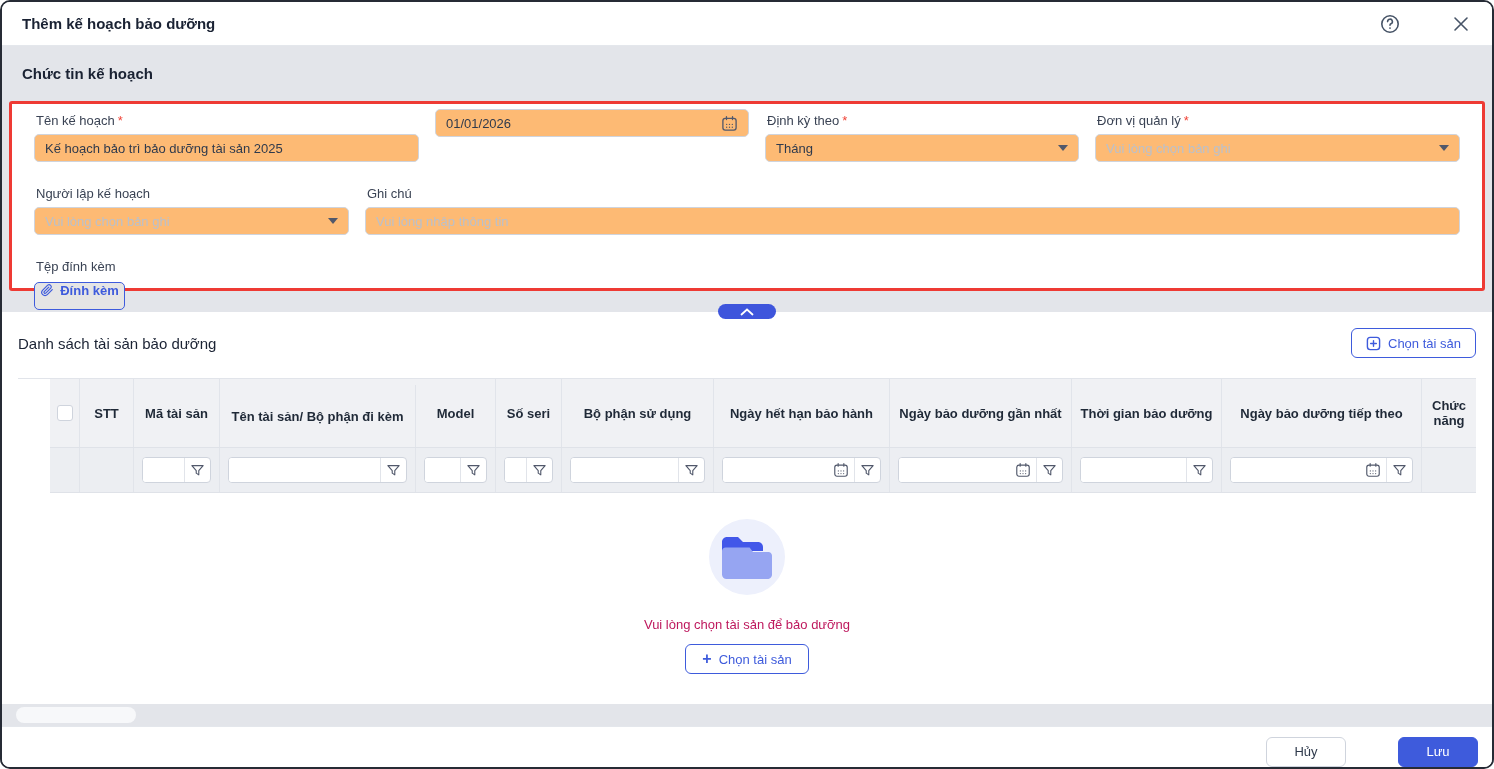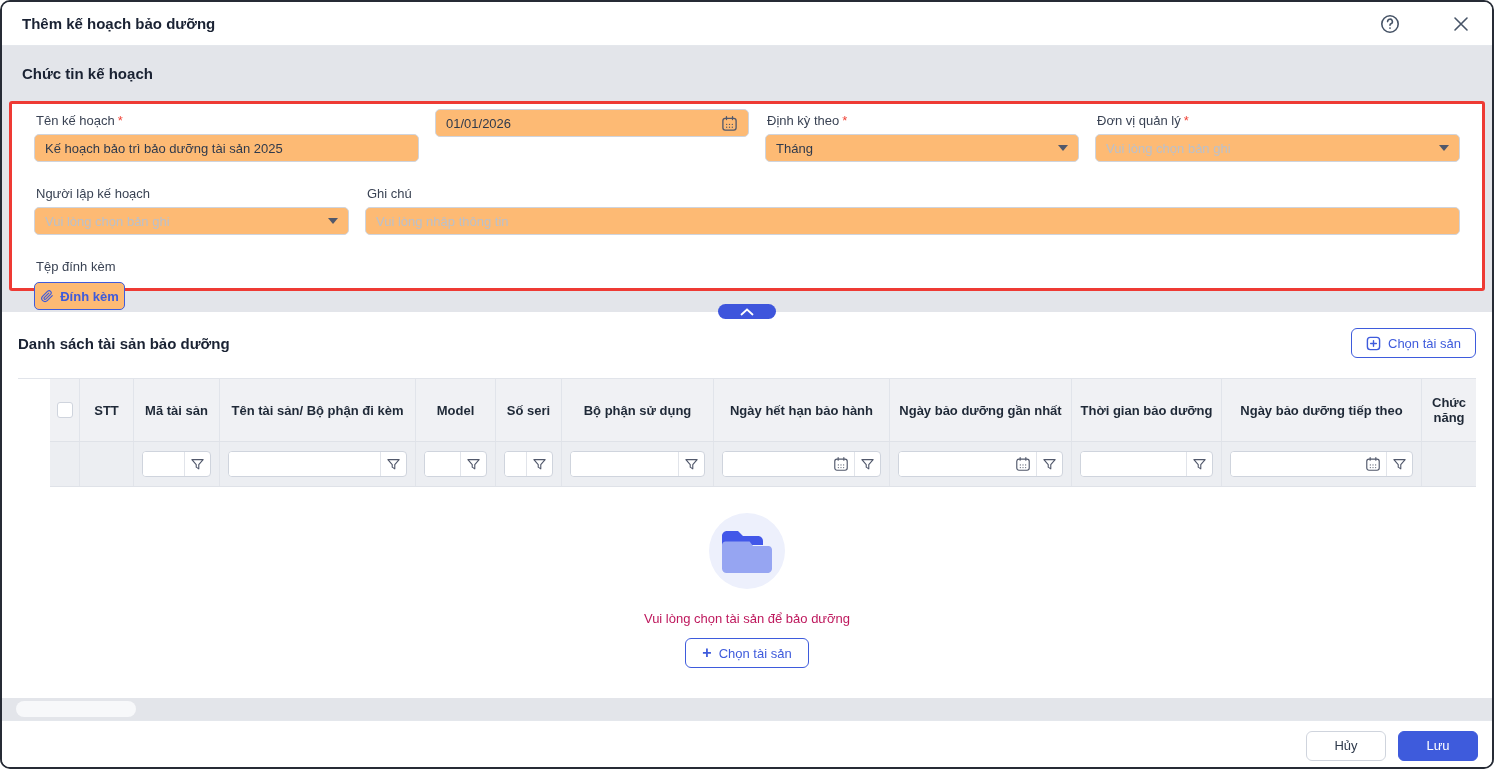--- a/index.html
+++ b/index.html
@@ -25,30 +25,30 @@
   .req{ color:#f04438; margin-left:3px; }
   .inp{ height:28px; border:1px solid #cfd4dd; border-radius:5px; background:#fdba74;
     display:flex; align-items:center; padding:0 10px; font-size:13px; color:#2f3a4c; }
   .inp input{ border:none; outline:none; flex:1; font:inherit; color:#2f3a4c; min-width:0; background:transparent; }
   .inp input::placeholder{ color:#b9c0cc; }
   .inp .tail{ color:#51586b; display:flex; align-items:center; margin-left:8px; }
   .caret{ width:0; height:0; border-left:5px solid transparent; border-right:5px solid transparent;
     border-top:6px solid #51586b; }
   .w1{ width:385px; } .w2{ width:314px; } .w3{ width:314px; } .wf{ flex:1; } .w5{ width:315px; }
   .attach-btn{ margin-top:2px; height:28px; width:91px; border:1px solid #3e5bdc; border-radius:5px;
-    background:#fdba74; color:#3e5bdc; font-size:13px; font-weight:bold; display:flex; align-items:center;
+    background:#e5e5e5; color:#3e5bdc; font-size:13px; font-weight:bold; display:flex; align-items:flex-start;
     justify-content:center; gap:6px; cursor:pointer; }
   
   .pill{ position:absolute; left:50%; transform:translateX(-50%); bottom:-7px; width:58px; height:15px;
     background:#3e55dc; border-radius:8px; display:flex; align-items:center; justify-content:center;
     cursor:pointer; z-index:5; }
   
   .main{ background:#fff; padding:16px 16px 0; }
   .list-head{ display:flex; align-items:center; margin-bottom:20px; }
-  .list-head h2{ font-size:15px; font-weight:bold; color:#1a2233; flex:1; }
+  .list-head h2{ font-size:15px; font-weight:normal; color:#1a2233; flex:1; }
   .choose-btn{ height:30px; padding:0 14px; border:1px solid #3e5bdc; border-radius:6px; background:#fff;
     color:#3e5bdc; font-size:13px; display:flex; align-items:center; gap:7px; cursor:pointer; }
   .tablewrap{ border-top:1px solid #e1e4ea;padding-left:32px; }
   .thead,.tfilter{ display:flex; }
   .thead{ background:#f0f1f4; }
   .tfilter{ background:#eceef2; border-top:1px solid #dfe2e8; border-bottom:1px solid #dfe2e8; }
   .th{ min-height:62px; display:flex; align-items:center; justify-content:center; text-align:center;
     font-size:13px; font-weight:bold; color:#1f2937; border-right:1px solid #e1e4ea; padding:4px 6px; }
   .td{ height:44px; display:flex; align-items:center; justify-content:center;
     border-right:1px solid #e1e4ea; padding:0 8px; }
@@ -68,21 +68,21 @@
     background:#fff; color:#3e5bdc; font-size:13px; display:flex; align-items:center; gap:7px; cursor:pointer; }
   .plus{ font-size:16px; line-height:1; font-weight:bold; }
   
   .hscroll{ height:22px; background:#e3e5ea; position:relative; }
   .hthumb{ position:absolute; left:14px; top:3px; width:120px; height:16px; background:#f7f8fa;
     border-radius:8px; cursor:pointer; }
   
   .footer{ height:50px; border-top:1px solid #e4e7ec; background:#fff; display:flex; align-items:center;
     justify-content:flex-end; padding:0 14px; gap:12px; }
   .btn{ height:30px; min-width:80px; padding:0 18px; border-radius:6px; font-size:13px; cursor:pointer;
-    display:flex; align-items:center; justify-content:center; }
+    display:flex; align-items:center; justify-content:center;margin-left:40px; }
   .btn-cancel{ background:#fff; border:1px solid #cfd4dd; color:#2f3a4c; }
   .btn-save{ background:#3e5bdc; border:1px solid #3e5bdc; color:#fff; }
   svg{ display:block; }
 </style>
 </head>
 <body>
 
 <div class="window">
 
   <div class="titlebar">
@@ -205,21 +205,21 @@
       </div>
     </div>
 
     <div class="tablewrap">
       <div class="thead" id="thead-row">
           <div class="th" style="width: 30px; flex: 0 0 30px;">
             <span class="cb"></span>
           </div>
           <div class="th" style="width: 54px; flex: 0 0 54px;">STT</div>
           <div class="th" style="width: 86px; flex: 0 0 86px;">Mã tài sản</div>
-          <div class="th" style="width: 196px; flex: 0 0 196px;">Tên tài sản/ Bộ phận đi kèm</div>
+          <div class="th" style="width: 196px; flex: 0 0 196px; margin-top: 6px;">Tên tài sản/ Bộ phận đi kèm</div>
           <div class="th" style="width: 80px; flex: 0 0 80px;">Model</div>
           <div class="th" style="width: 66px; flex: 0 0 66px;">Số seri</div>
           <div class="th" style="width: 152px; flex: 0 0 152px;">Bộ phận sử dụng</div>
           <div class="th" style="width: 176px; flex: 0 0 176px;">Ngày hết hạn bảo hành</div>
           <div class="th" style="width: 182px; flex: 0 0 182px;">Ngày bảo dưỡng gần nhất</div>
           <div class="th" style="width: 150px; flex: 0 0 150px;">Thời gian bảo dưỡng</div>
           <div class="th" style="width: 200px; flex: 0 0 200px;">Ngày bảo dưỡng tiếp theo</div>
           <div class="th" style="flex: 1 1 0%; border-right: none;">Chức năng</div>
         </div>
       <div class="tfilter" id="tfilter-row">

